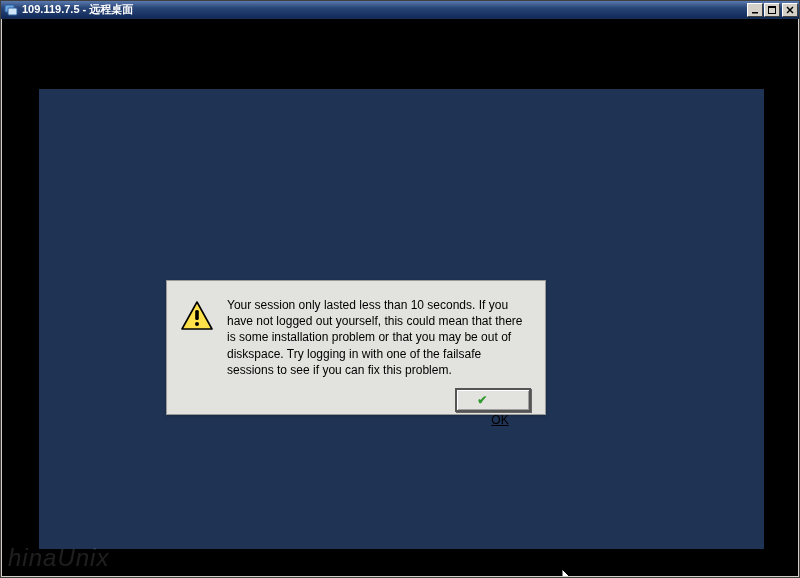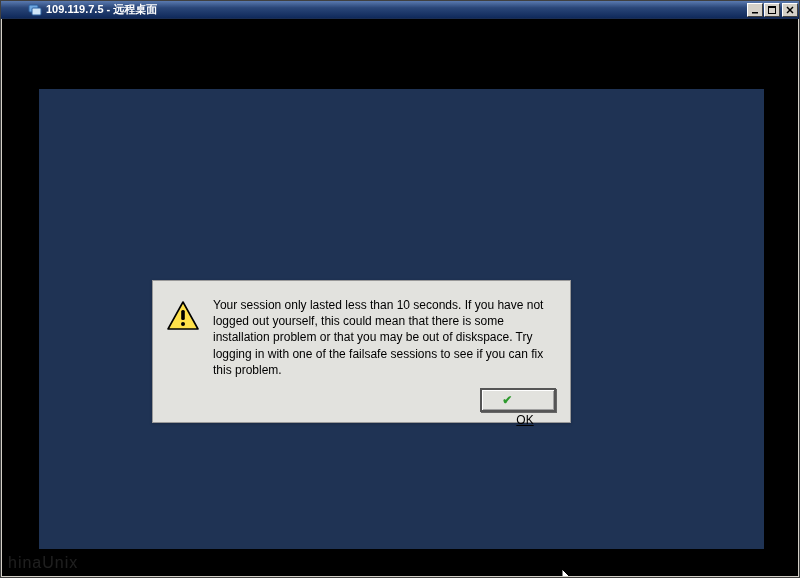--- a/index.html
+++ b/index.html
@@ -23,21 +23,20 @@
     }
     .titlebar {
       height: 18px;
       background: linear-gradient(to bottom, #5a7ab0, #2a4678 40%, #0f295a);
       display: flex;
       align-items: center;
       color: #fff;
       font-weight: bold;
       font-size: 11px;
       border-bottom: 1px solid #1a2d52;
-      padding-left: 24px;
     }
     .titlebar-icon {
       width: 14px;
       height: 14px;
       margin: 0 4px 0 3px;
       display: inline-flex;
       align-items: center;
       justify-content: center;
     }
     .titlebar-text {
@@ -78,27 +77,27 @@
       position: absolute;
       left: 37px;
       top: 70px;
       width: 725px;
       height: 460px;
       background: #1f3354;
     }
     
     .dialog {
       position: absolute;
-      left: 150px;
+      left: 164px;
       top: 261px;
-      width: 419px;
+      width: 380px;
       background: #e2e2de;
       border: 1px solid #999;
       box-shadow: 0 1px 3px rgba(0,0,0,0.2);
-      padding: 16px 14px 10px 14px;
+      padding: 16px 14px 2px 14px;
     }
     .dialog-body {
       display: flex;
       align-items: flex-start;
       gap: 14px;
     }
     .warning-icon {
       flex-shrink: 0;
       width: 32px;
       height: 30px;
@@ -139,23 +138,24 @@
       left: 560px;
       top: 550px;
       pointer-events: none;
     }
     
     .watermark {
       position: absolute;
       left: 6px;
       bottom: 4px;
       color: rgba(255,255,255,0.12);
-      font-size: 16px;
+      font-size: 24px;
       letter-spacing: 1px;
       pointer-events: none;
+      font-style: italic;
     }
   </style>
 </head>
 <body>
 
 <div class="outer-window">
   <div class="titlebar">
     <span class="titlebar-icon">
       <svg viewBox="0 0 14 14">
         <rect x="1" y="2" width="9" height="7" rx="1" fill="#6fa8e0" stroke="#2a5e9e" stroke-width="1"></rect>

